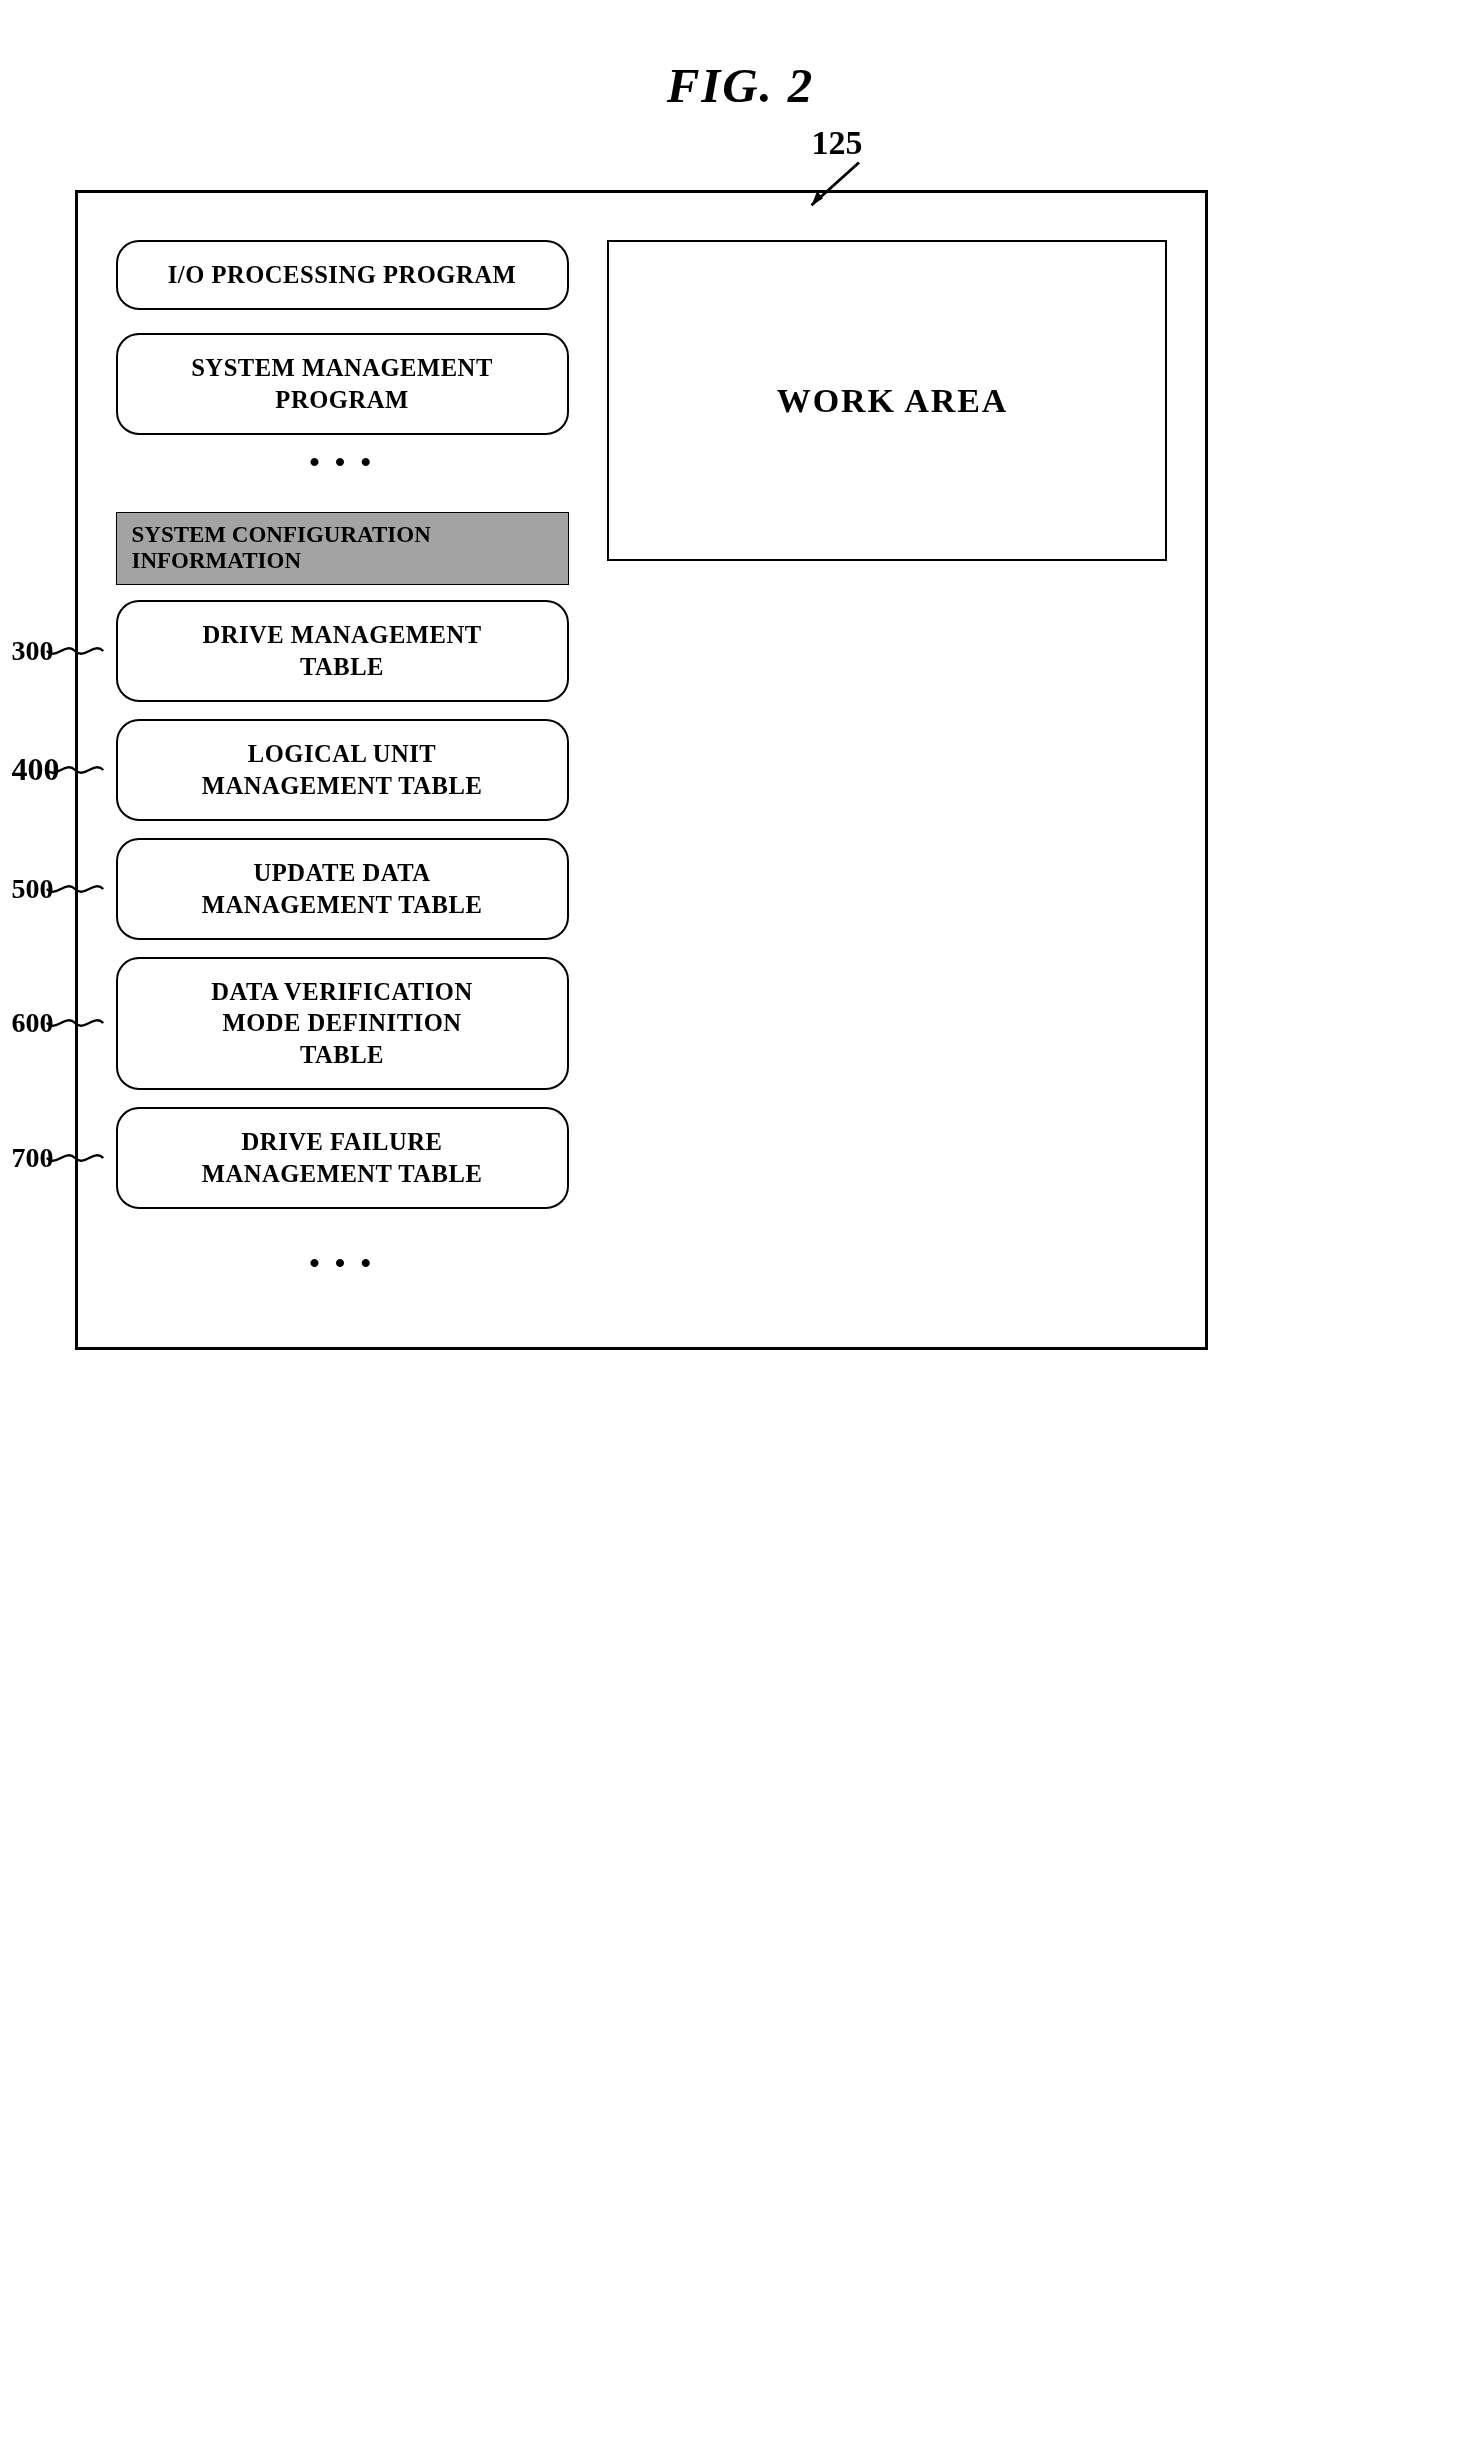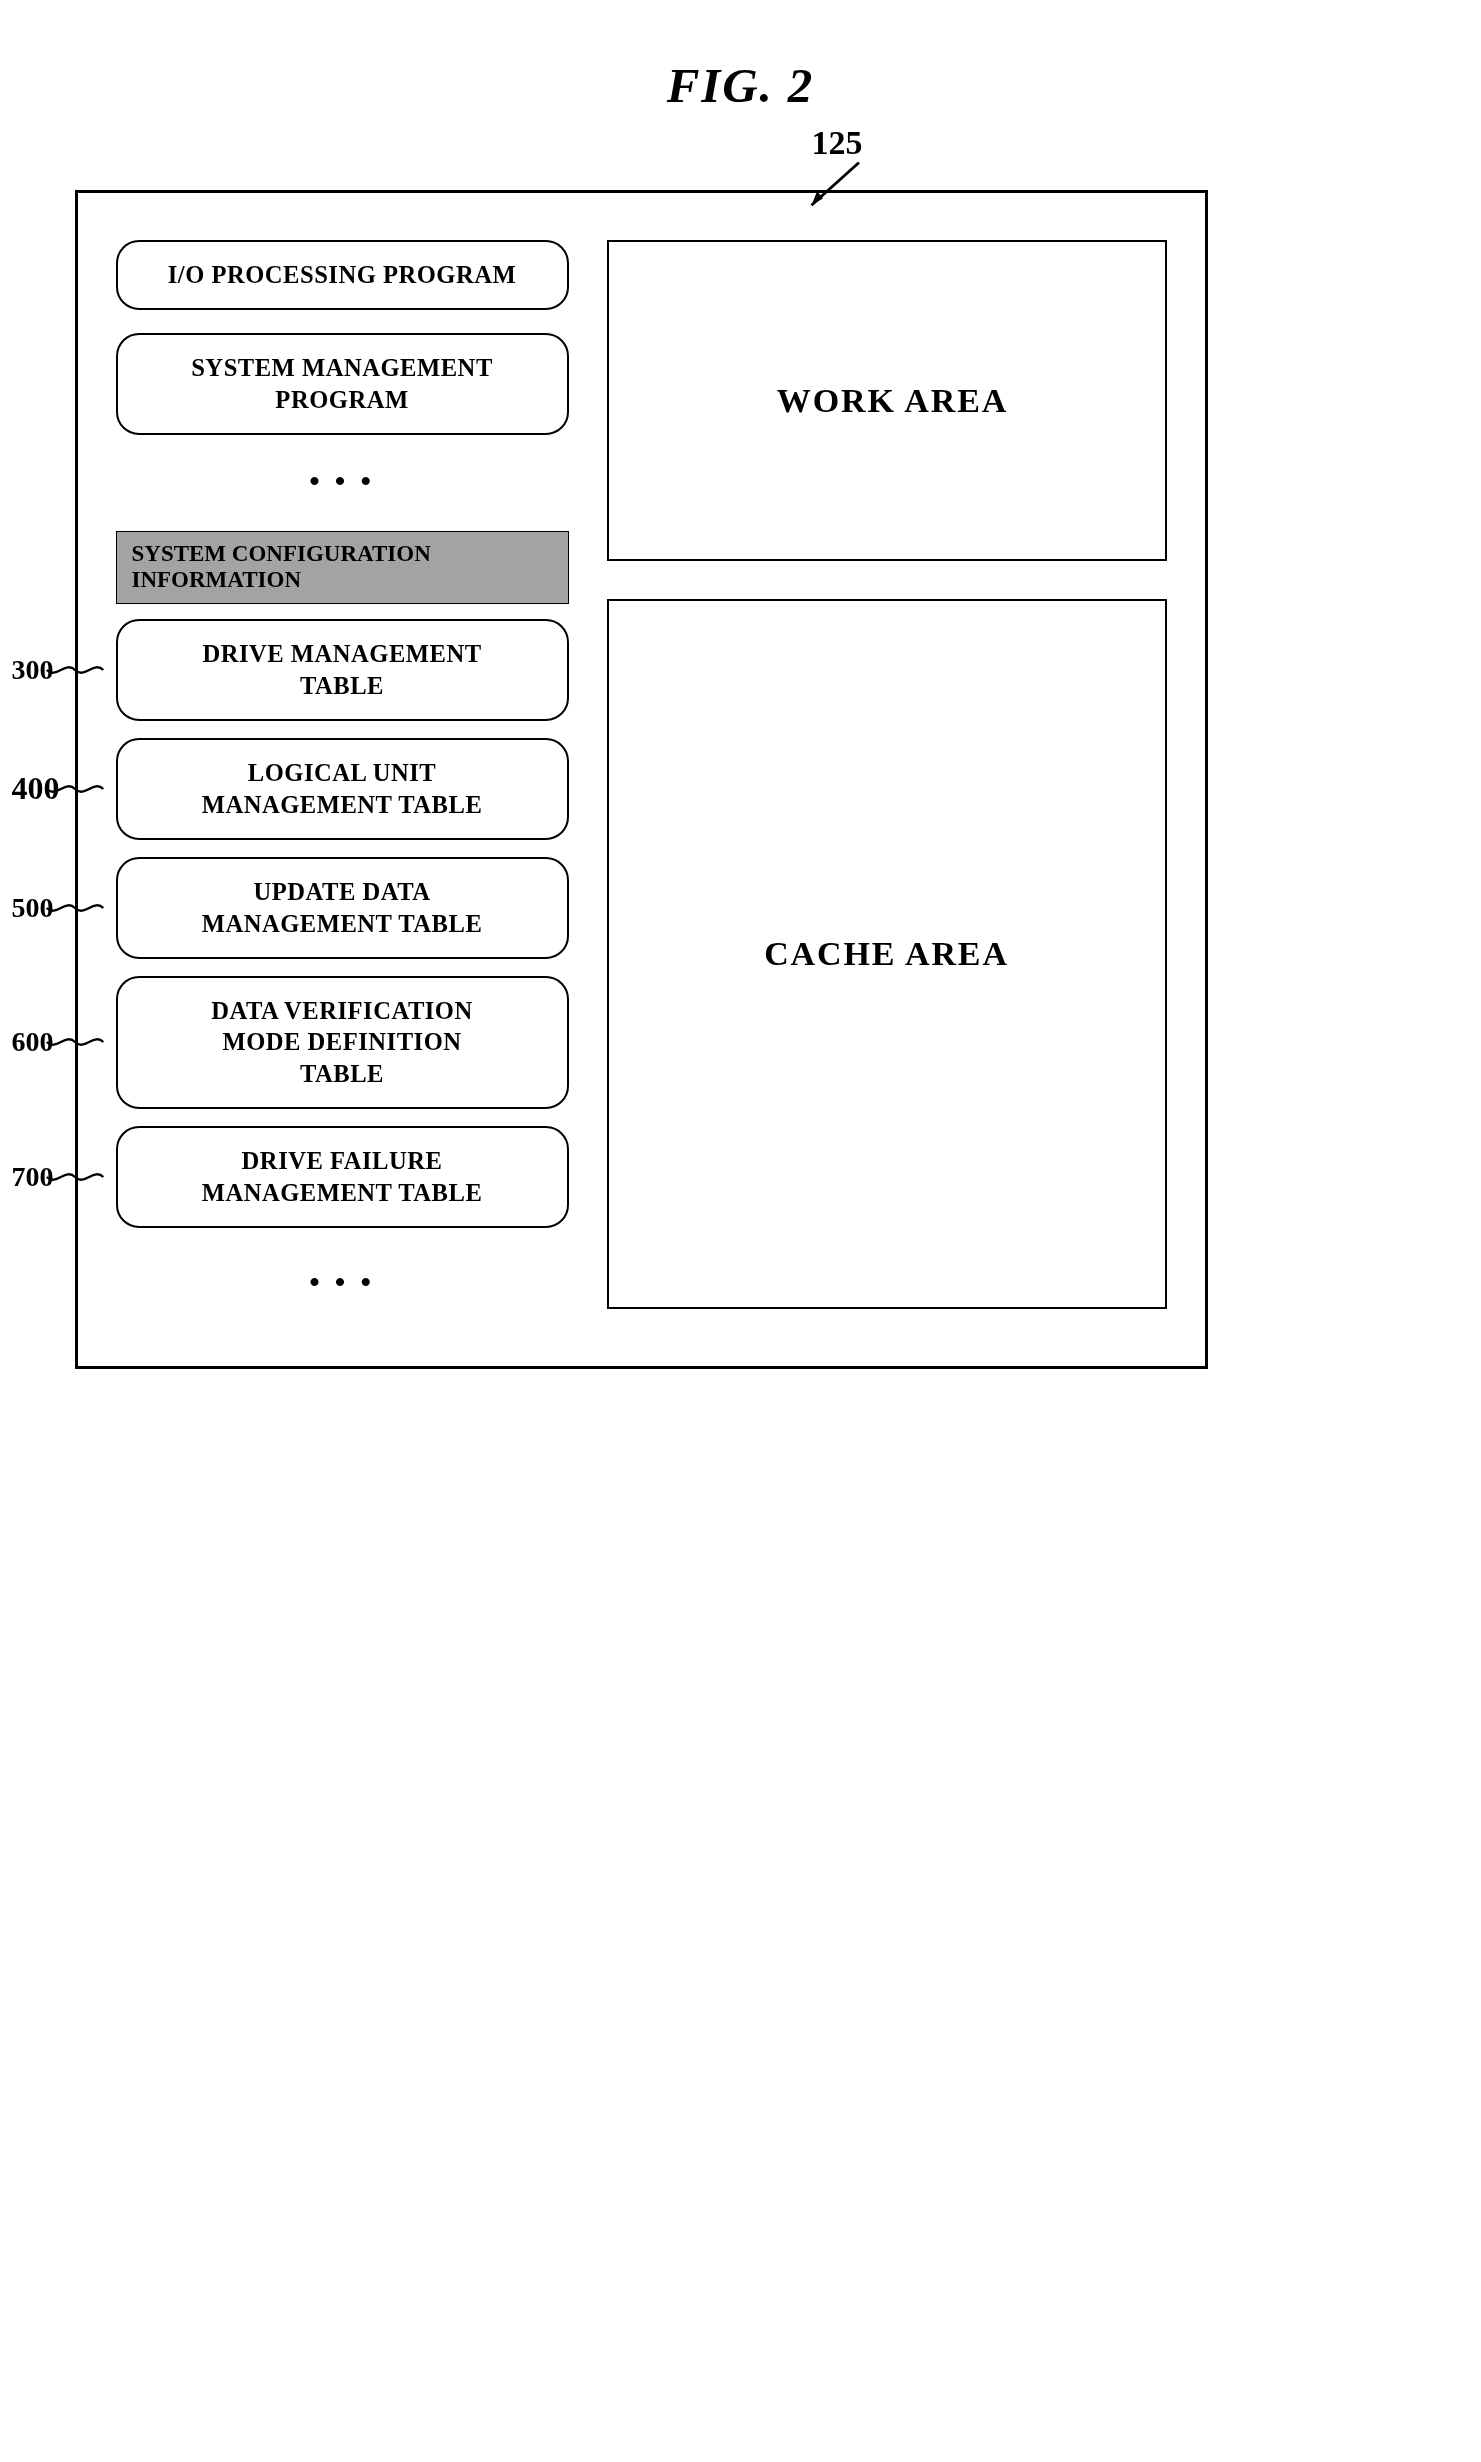--- a/index.html
+++ b/index.html
@@ -70,21 +70,20 @@
       font-weight: bold;
       line-height: 1.3;
       background: #fff;
       letter-spacing: 0.5px;
     }
 
     .programs-section {
       display: flex;
       flex-direction: column;
       gap: 23px;
-      margin-bottom: 19px;
     }
 
     .dots-section {
       text-align: center;
       font-size: 30px;
       font-weight: bold;
       line-height: 1.8;
       margin-bottom: 23px;
       letter-spacing: 3.8px;
     }
@@ -228,17 +227,16 @@
 
       </div>
 
       <div class="dots-section-bottom">•
 •
 •</div>
     </div>
 
     <div class="right-column">
       <div class="work-area-box">WORK AREA</div>
-      <div class="cache-area-box">CACHE AREA</div>
     </div>
   </div>
 </div>
 
 
 </body></html>

